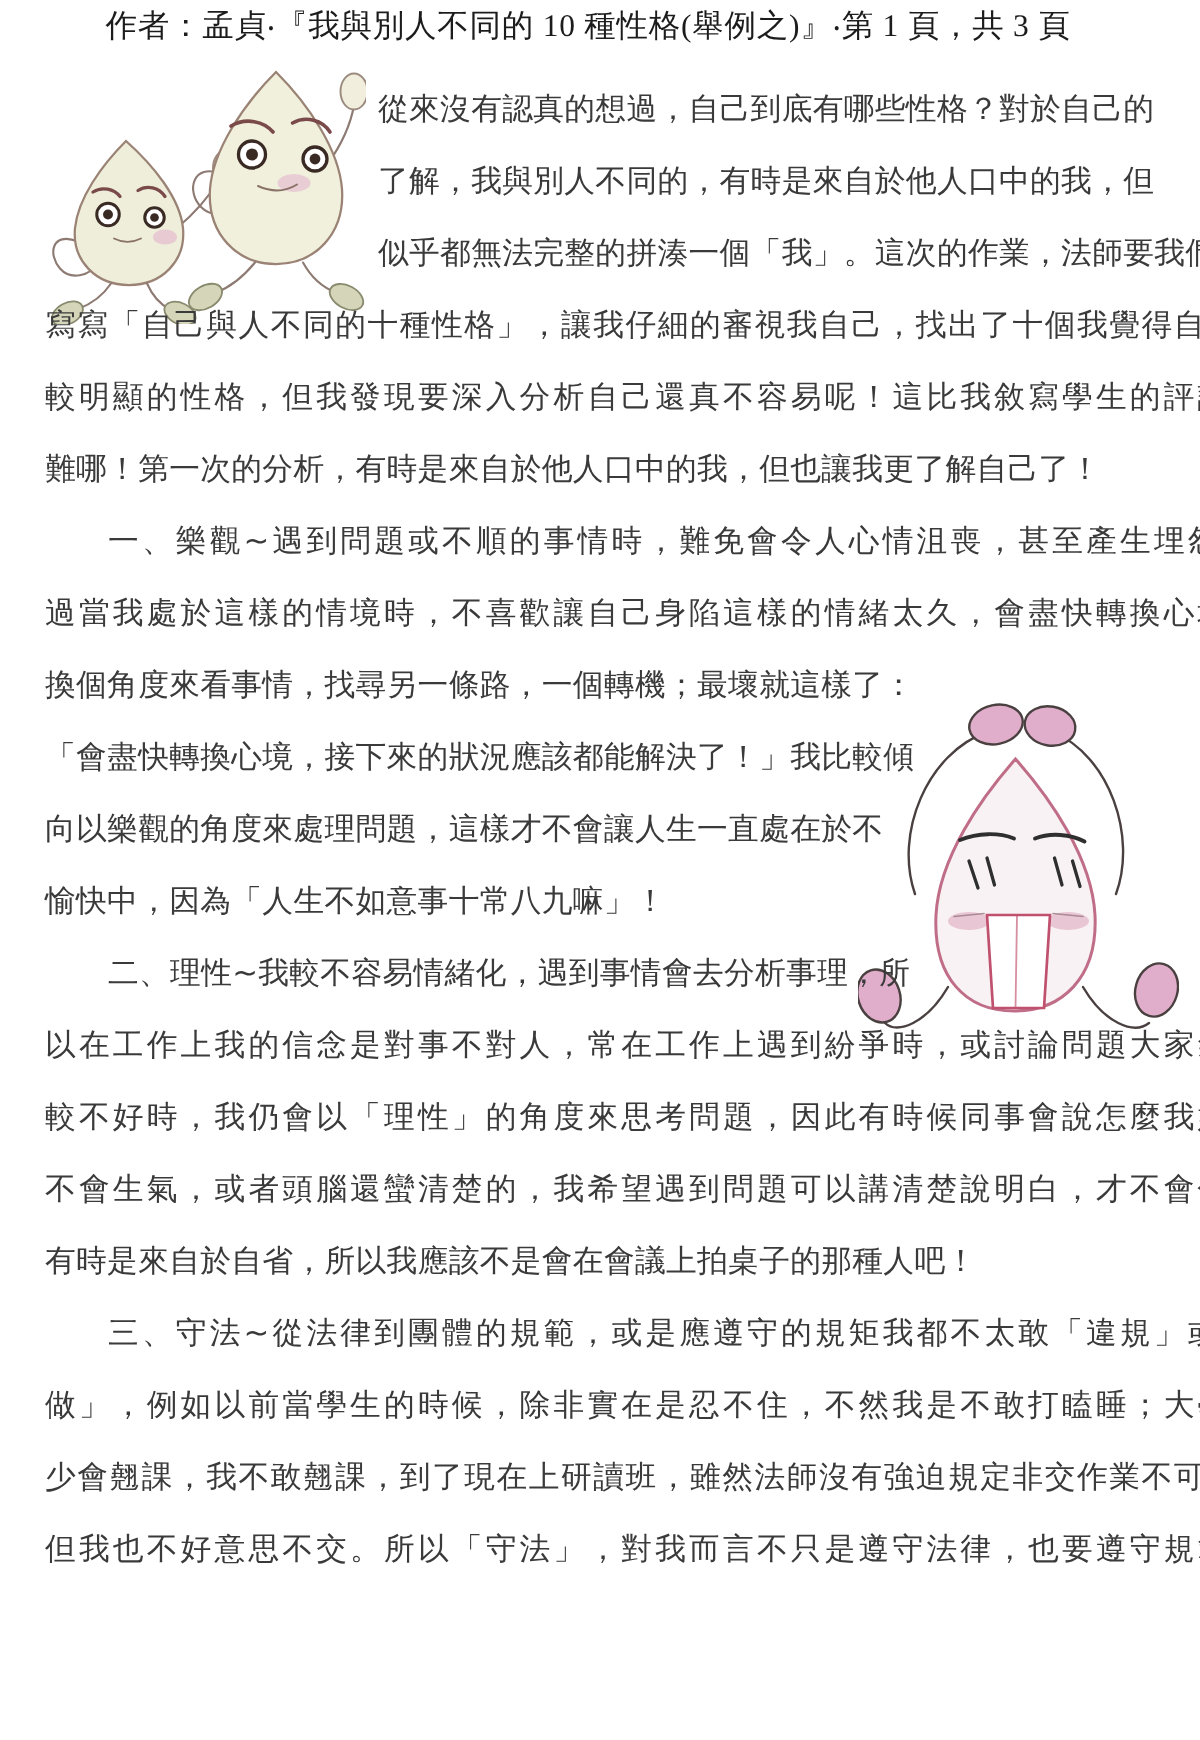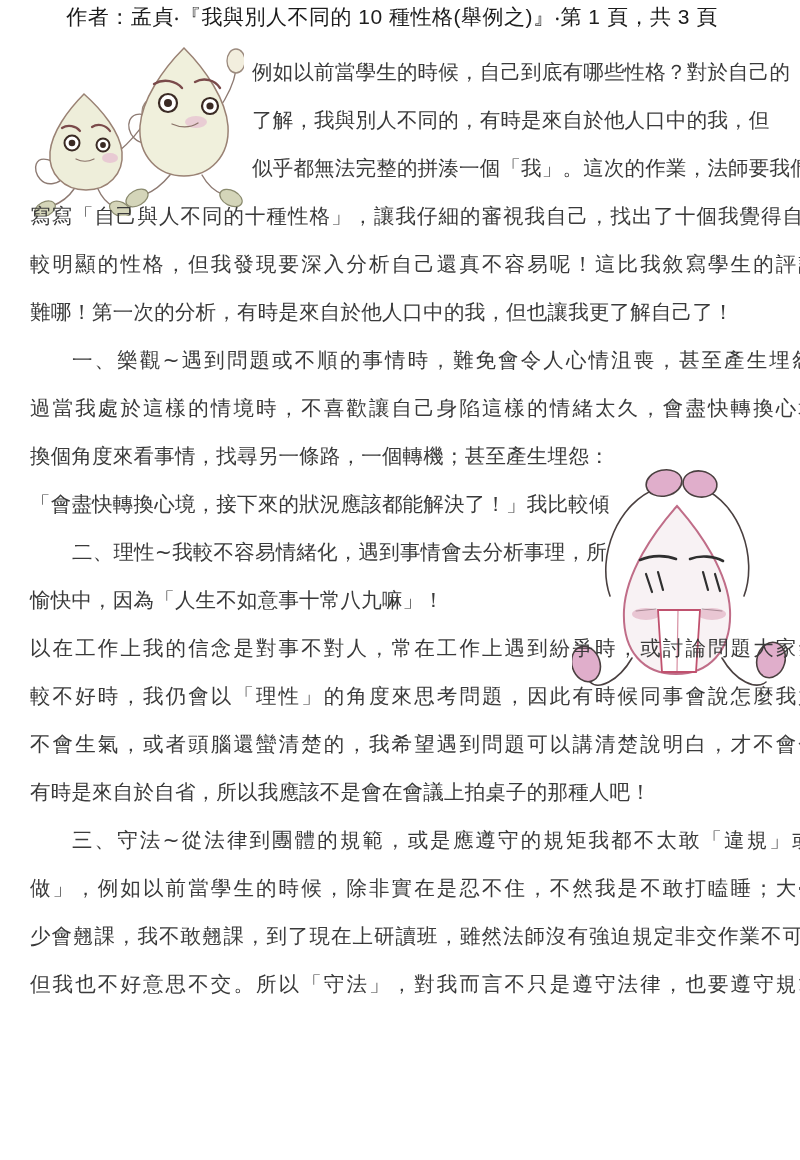--- a/index.html
+++ b/index.html
@@ -16,21 +16,21 @@
     color: #2b2b2b;
   }
 
   
   .doc-header {
     position: absolute;
     left: 0;
     top: 2px;
     width: 784px;
     text-align: center;
-    font-family: Liberation Sans, sans-serif;
+    font-family: Liberation Serif, serif;
     font-size: 21px;
     letter-spacing: 0.5px;
     color: #1c1c1c;
     white-space: nowrap;
   }
 
   
   .page-body {
     position: absolute;
     left: 30px;
@@ -151,34 +151,35 @@
     <path class="sketch-line" d="M106 142 L105 204" stroke="#c0516e" stroke-width="1.2" opacity="0.65"></path>
 
     <path class="sketch-line" d="M60 190 C46 214 26 222 18 214" stroke="#4a4040" stroke-width="1.6"></path>
     <path class="sketch-line" d="M150 190 C164 214 184 222 194 214" stroke="#4a4040" stroke-width="1.6"></path>
     <ellipse cx="14" cy="196" rx="14" ry="18" fill="#e0aecb" stroke="#4a4040" stroke-width="1.6" transform="rotate(-18 14 196)"></ellipse>
     <ellipse cx="199" cy="192" rx="14" ry="18" fill="#e0aecb" stroke="#4a4040" stroke-width="1.6" transform="rotate(16 199 192)"></ellipse>
   </svg>
 </div>
 
 <div class="page-body">
-  <div class="tline indent-pic-top">例如以前當學生的時候，自己到底有哪些性格？對於自己的</div>
+  <div class="tline indent-pic-top">從來沒有認真的想過，自己到底有哪些性格？對於自己的</div>
   <div class="tline indent-pic-top">了解，我與別人不同的，有時是來自於他人口中的我，但</div>
   <div class="tline indent-pic-top">似乎都無法完整的拼湊一個「我」。這次的作業，法師要我們</div>
   <div class="tline wide">寫寫「自己與人不同的十種性格」，讓我仔細的審視我自己，找出了十個我覺得自己</div>
   <div class="tline wider">較明顯的性格，但我發現要深入分析自己還真不容易呢！這比我敘寫學生的評語還</div>
   <div class="tline">難哪！第一次的分析，有時是來自於他人口中的我，但也讓我更了解自己了！</div>
 
   <div class="tline indent-para wider">一、樂觀~遇到問題或不順的事情時，難免會令人心情沮喪，甚至產生埋怨，不</div>
   <div class="tline wider">過當我處於這樣的情境時，不喜歡讓自己身陷這樣的情緒太久，會盡快轉換心境，</div>
-  <div class="tline">換個角度來看事情，找尋另一條路，一個轉機；甚至產生埋怨：</div>
+  <div class="tline">換個角度來看事情，找尋另一條路，一個轉機；最壞就這樣了：</div>
   <div class="tline">「會盡快轉換心境，接下來的狀況應該都能解決了！」我比較傾</div>
+  <div class="tline">向以樂觀的角度來處理問題，這樣才不會讓人生一直處在於不</div>
+  <div class="tline">愉快中，因為「人生不如意事十常八九嘛」！</div>
+
   <div class="tline indent-para">二、理性~我較不容易情緒化，遇到事情會去分析事理，所</div>
-
-  <div class="tline">愉快中，因為「人生不如意事十常八九嘛」！</div>
   <div class="tline wider">以在工作上我的信念是對事不對人，常在工作上遇到紛爭時，或討論問題大家氣氛</div>
   <div class="tline wider">較不好時，我仍會以「理性」的角度來思考問題，因此有時候同事會說怎麼我好像</div>
   <div class="tline wider">不會生氣，或者頭腦還蠻清楚的，我希望遇到問題可以講清楚說明白，才不會傷害</div>
   <div class="tline">有時是來自於自省，所以我應該不是會在會議上拍桌子的那種人吧！</div>
 
   <div class="tline indent-para wider">三、守法~從法律到團體的規範，或是應遵守的規矩我都不太敢「違規」或「不</div>
   <div class="tline wider">做」，例如以前當學生的時候，除非實在是忍不住，不然我是不敢打瞌睡；大學生多</div>
   <div class="tline wide">少會翹課，我不敢翹課，到了現在上研讀班，雖然法師沒有強迫規定非交作業不可，</div>
   <div class="tline wider">但我也不好意思不交。所以「守法」，對我而言不只是遵守法律，也要遵守規範與秩</div>
 </div>

